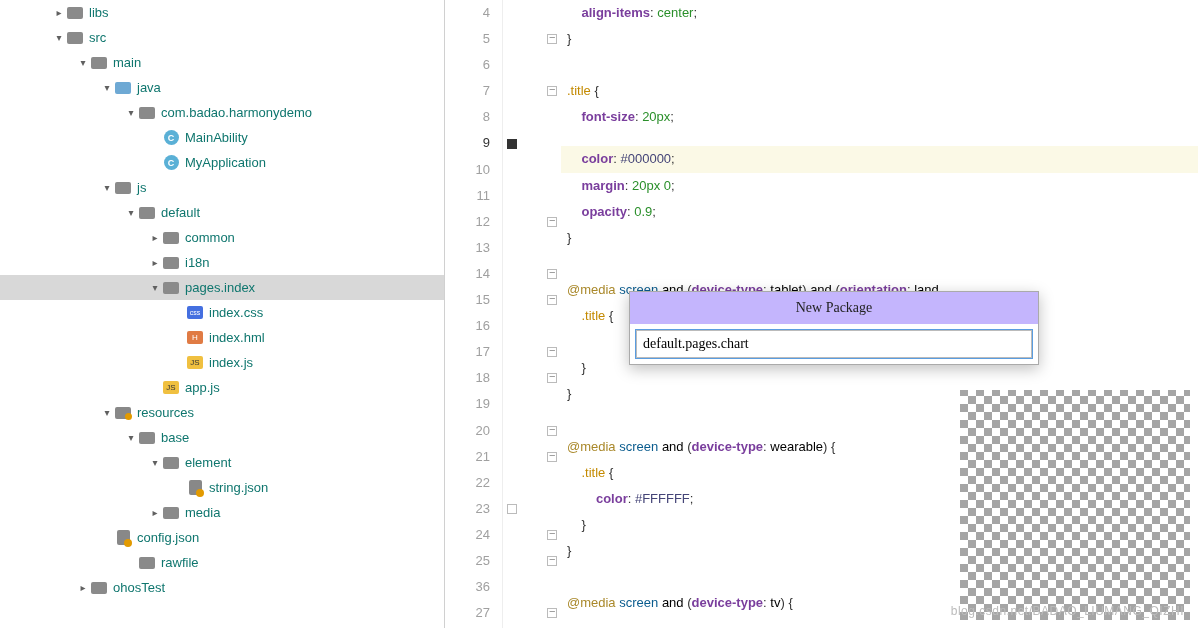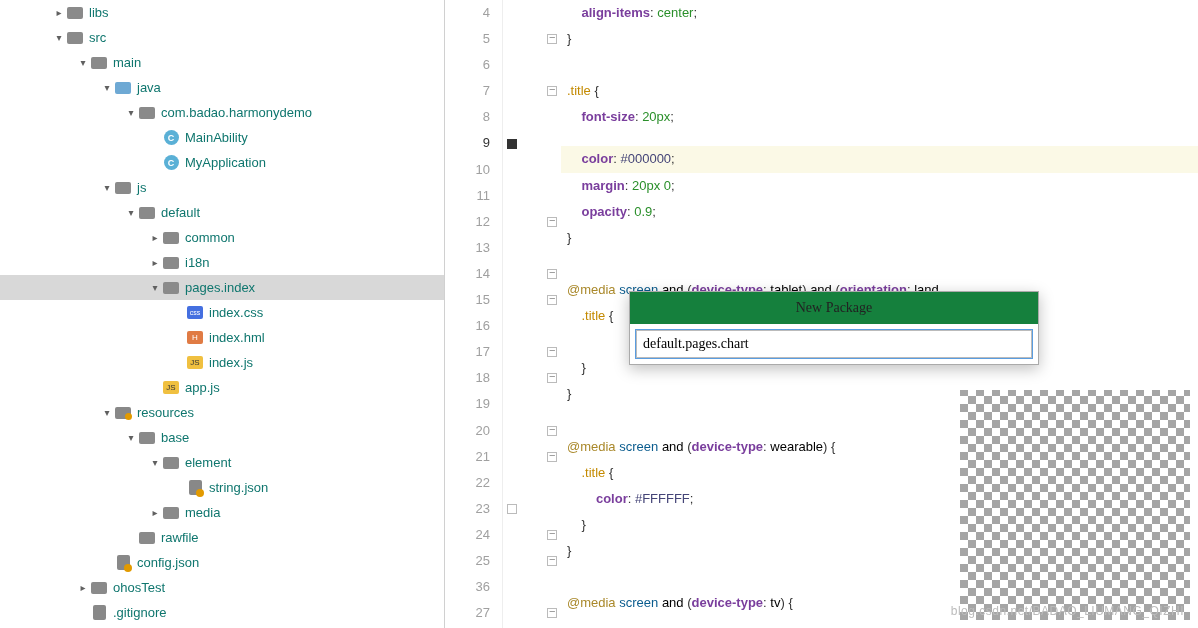--- a/index.html
+++ b/index.html
@@ -32,21 +32,21 @@
 .marks .bpo{ width:10px; height:10px; border:1px solid #bbb; display:inline-block;}
 .fold { width:18px; }
 .fold div{height:26.1px; display:flex; align-items:center; justify-content:center;}
 .fold .e{ width:10px; height:10px; border:1px solid #bbb; position:relative;}
 .fold .e:after{content:"−"; position:absolute; top:-4px; left:1px; font-size:11px; color:#888;}
 .code { flex:1; position:relative; }
 .line { height:26.1px; line-height:26px; white-space:pre; padding-left:6px;}
 .line.hl { background:#fbf9e6;margin-top:16px; }
 .kw{color:#0a5c8e;} .sel2{color:#c48a00;} .prop{color:#7a3e9d; font-weight:bold;} .val{color:#2a8f2a;margin-top:27px;} .punc{color:#333;} .colorv{color:#447;} .at{color:#a9882a;}
 .popup { position:absolute; top:40px; left:68px; width:410px; background:#fff; border:1px solid #aaa; box-shadow:0 4px 14px rgba(0,0,0,0.25); z-index:10;}
-.popup-title{ background:#15803d; padding:8px; text-align:center; color:#222; font-family:"Segoe UI"; font-size:14px;}
+.popup-title{ background:#c4b5fd; padding:8px; text-align:center; color:#222; font-family:"Segoe UI"; font-size:14px;}
 .popup-input{ padding:6px; }
 .popup-input input{ width:100%; padding:5px 6px; border:1px solid #bbb; font-family:"Segoe UI"; font-size:14px; outline:1px solid #5a9de0;}
 .qr { position:absolute; right:8px; bottom:8px; width:230px; height:230px; opacity:0.35; background:
   repeating-linear-gradient(0deg,#000 0 8px,#fff 8px 16px),
   repeating-linear-gradient(90deg,#000 0 8px,#fff 8px 16px);
   background-blend-mode:difference; z-index:5;}
 .wm{ position:absolute; right:14px; bottom:10px; color:#bbb; font-size:12px; z-index:6; letter-spacing:0.5px;text-align:right;}
 </style>
 </head>
 <body>
@@ -207,47 +207,40 @@
     </div>
   <div class="row">
       <span class="ind" style="width:148px"></span>
       <span class="chev">▸</span>
       <span class="ic">
         <span class="fol"></span>
       </span>
       <span class="label">media</span>
     </div>
   <div class="row">
+      <span class="ind" style="width:114px"></span>
+      <span class="ic">
+        <span class="fjson"></span>
+      </span>
+      <span class="label">config.json</span>
+    </div>
+  <div class="row">
       <span class="ind" style="width:138px"></span>
       <span class="ic">
         <span class="fol"></span>
       </span>
       <span class="label">rawfile</span>
     </div>
   <div class="row">
-      <span class="ind" style="width:114px"></span>
-      <span class="ic">
-        <span class="fjson"></span>
-      </span>
-      <span class="label">config.json</span>
-    </div>
-  <div class="row">
       <span class="ind" style="width:76px"></span>
       <span class="chev">▸</span>
       <span class="ic">
         <span class="fol"></span>
       </span>
       <span class="label">ohosTest</span>
-    </div>
-  <div class="row">
-      <span class="ind" style="width:90px"></span>
-      <span class="ic">
-        <span class="fgeneric"></span>
-      </span>
-      <span class="label">.gitignore</span>
     </div>
   <div class="row">
       <span class="ind" style="width:90px"></span>
     </div>
 </div>
 
 <div class="editor">
   <div class="gutter">
     <div>4</div>
       <div>5</div>

